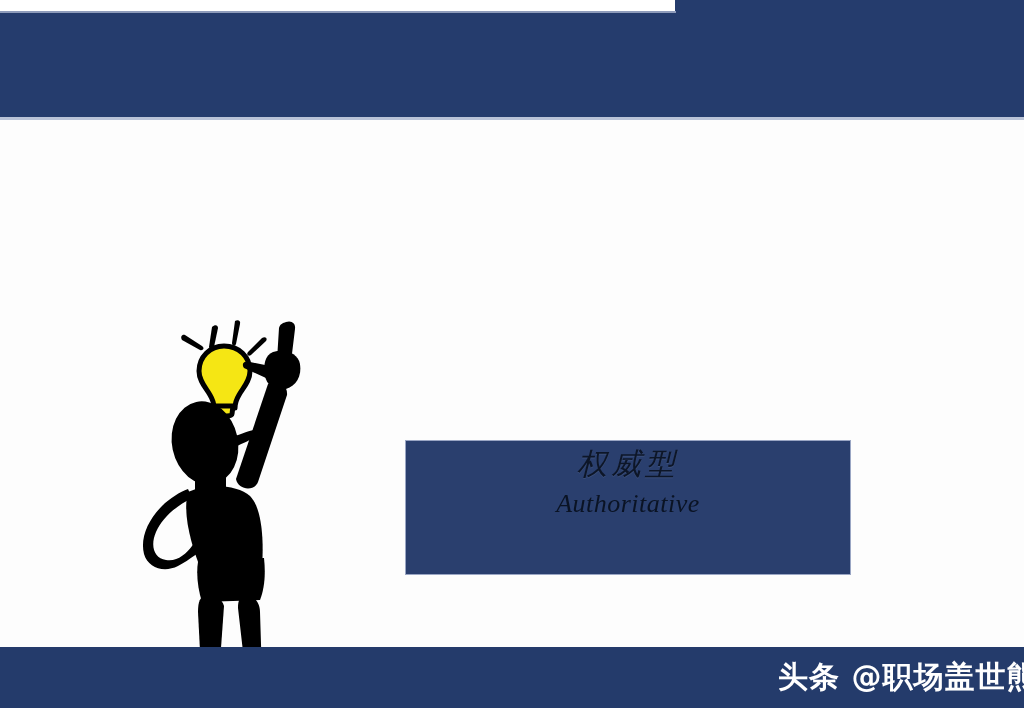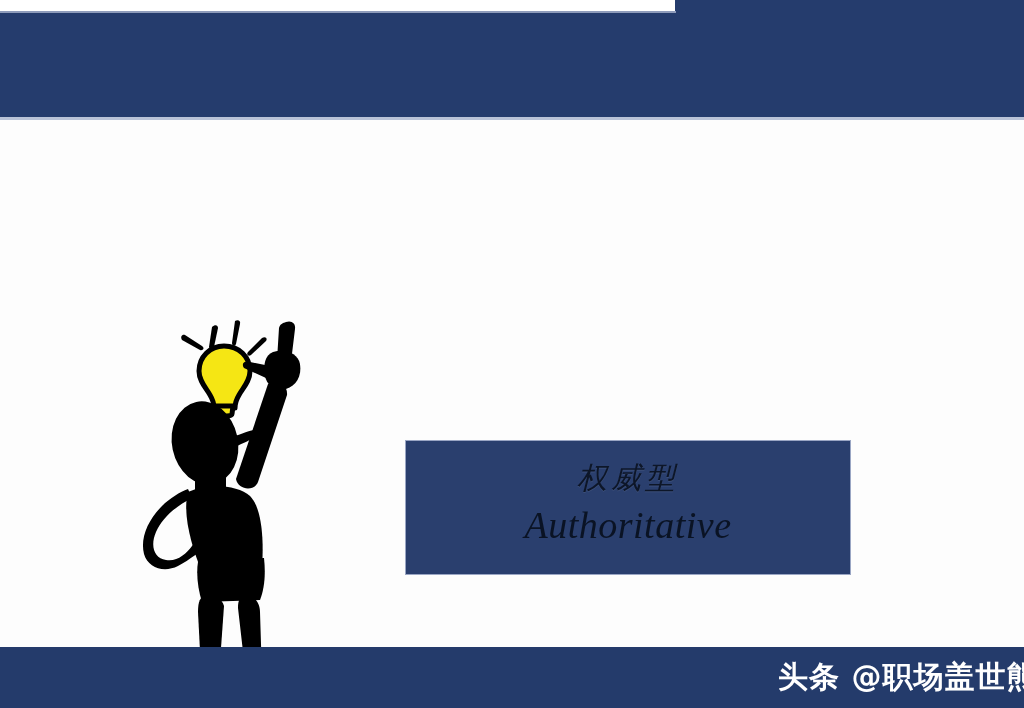--- a/index.html
+++ b/index.html
@@ -89,36 +89,36 @@
     top: 320px;
     width: 446px;
     height: 135px;
     background: #2a3f6e;
     border: 1px solid #9aa6c4;
     box-sizing: border-box;
     display: flex;
     flex-direction: column;
     align-items: center;
     justify-content: flex-start;
-    padding-top: 18px;
+    padding-top: 4px;
   }
   .title-cn {
     color: #0d1628;
     font-family: "DejaVu Serif", serif;
     font-style: italic;
     font-size: 30px;
     letter-spacing: 4px;
     line-height: 1.25;
     text-shadow: 0 1px 0 rgba(255,255,255,0.08);
   }
   .title-en {
     color: #0a1324;
     font-family: "Liberation Serif", "DejaVu Serif", serif;
     font-style: italic;
-    font-size: 38px;
+    font-size: 26px;
     line-height: 1.3;
     margin-top: 4px;
     letter-spacing: 0.5px;
   }
 
   
   .figure {
     position: absolute;
     left: 140px;
     top: 180px;

